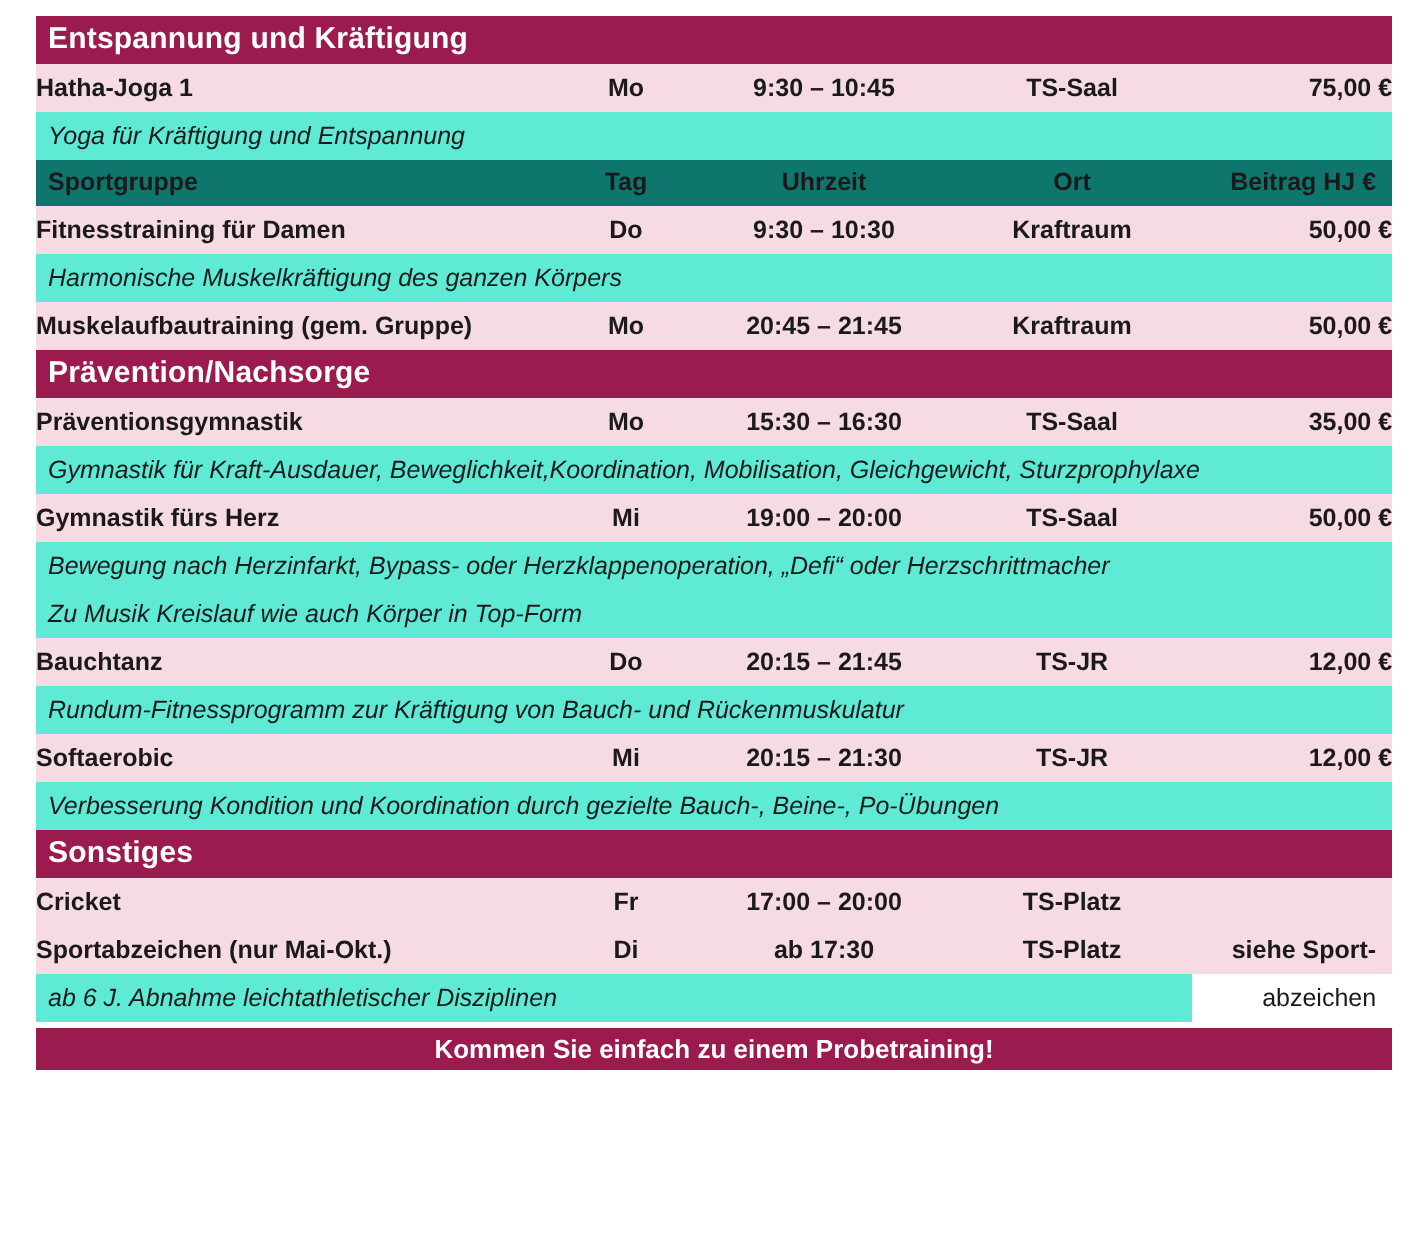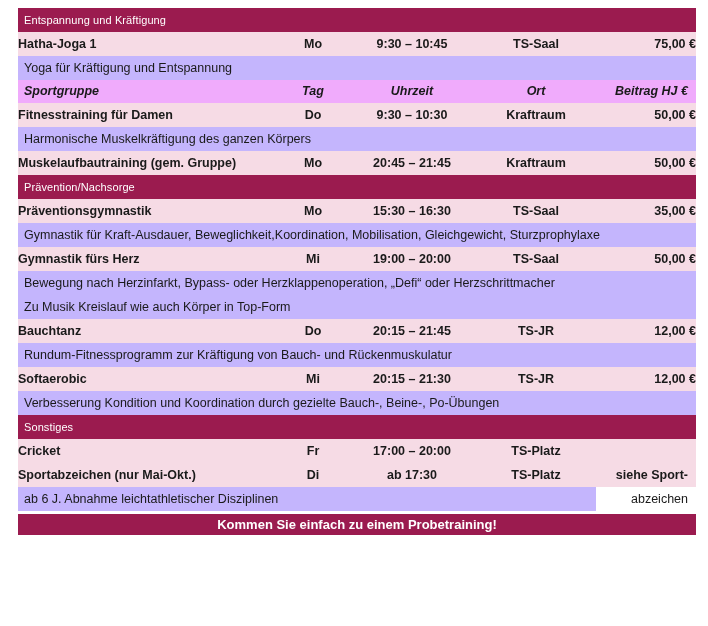--- a/index.html
+++ b/index.html
@@ -34,45 +34,45 @@
   
   col.c-name   { width: 260px; }
   col.c-day    { width: 70px; }
   col.c-time   { width: 128px; }
   col.c-place  { width: 120px; }
   col.c-fee    { width: 100px; }
 
   tr.section-row td {
     background: #9b1b4f;
     color: #ffffff;
-    font-weight: normal;
-    font-size: 11px;
+    font-weight: bold;
+    font-size: 15px;
     height: 21px;
     padding: 1px 0 2px 6px;
     letter-spacing: 0.1px;
   }
   tr.header-row td {
-    background: #f0abfc;
+    background: #0f766e;
     color: #1a1a1a;
     font-weight: bold;
     font-size: 12.5px;
     height: 20px;
     padding: 1px 0 2px 0;
-    font-style: italic;
   }
   tr.course-row td {
     background: #f6dbe5;
     height: 21px;
     font-size: 12.5px;
     padding: 1px 0 2px 0;
     font-weight: bold;
   }
   tr.desc-row td {
-    background: #c4b5fd;
-    height: 21px;
+    background: #5eead4;
+    height: 21px;
+    font-style: italic;
     font-size: 12.5px;
     padding: 1px 0 2px 6px;
     color: #1a1a1a;
   }
   .cell-name { padding-left: 6px; text-align: left; }
   .cell-day { text-align: center; }
   .cell-time { text-align: center; }
   .cell-place { text-align: center; }
   .cell-fee { text-align: right; padding-right: 8px; }
 

